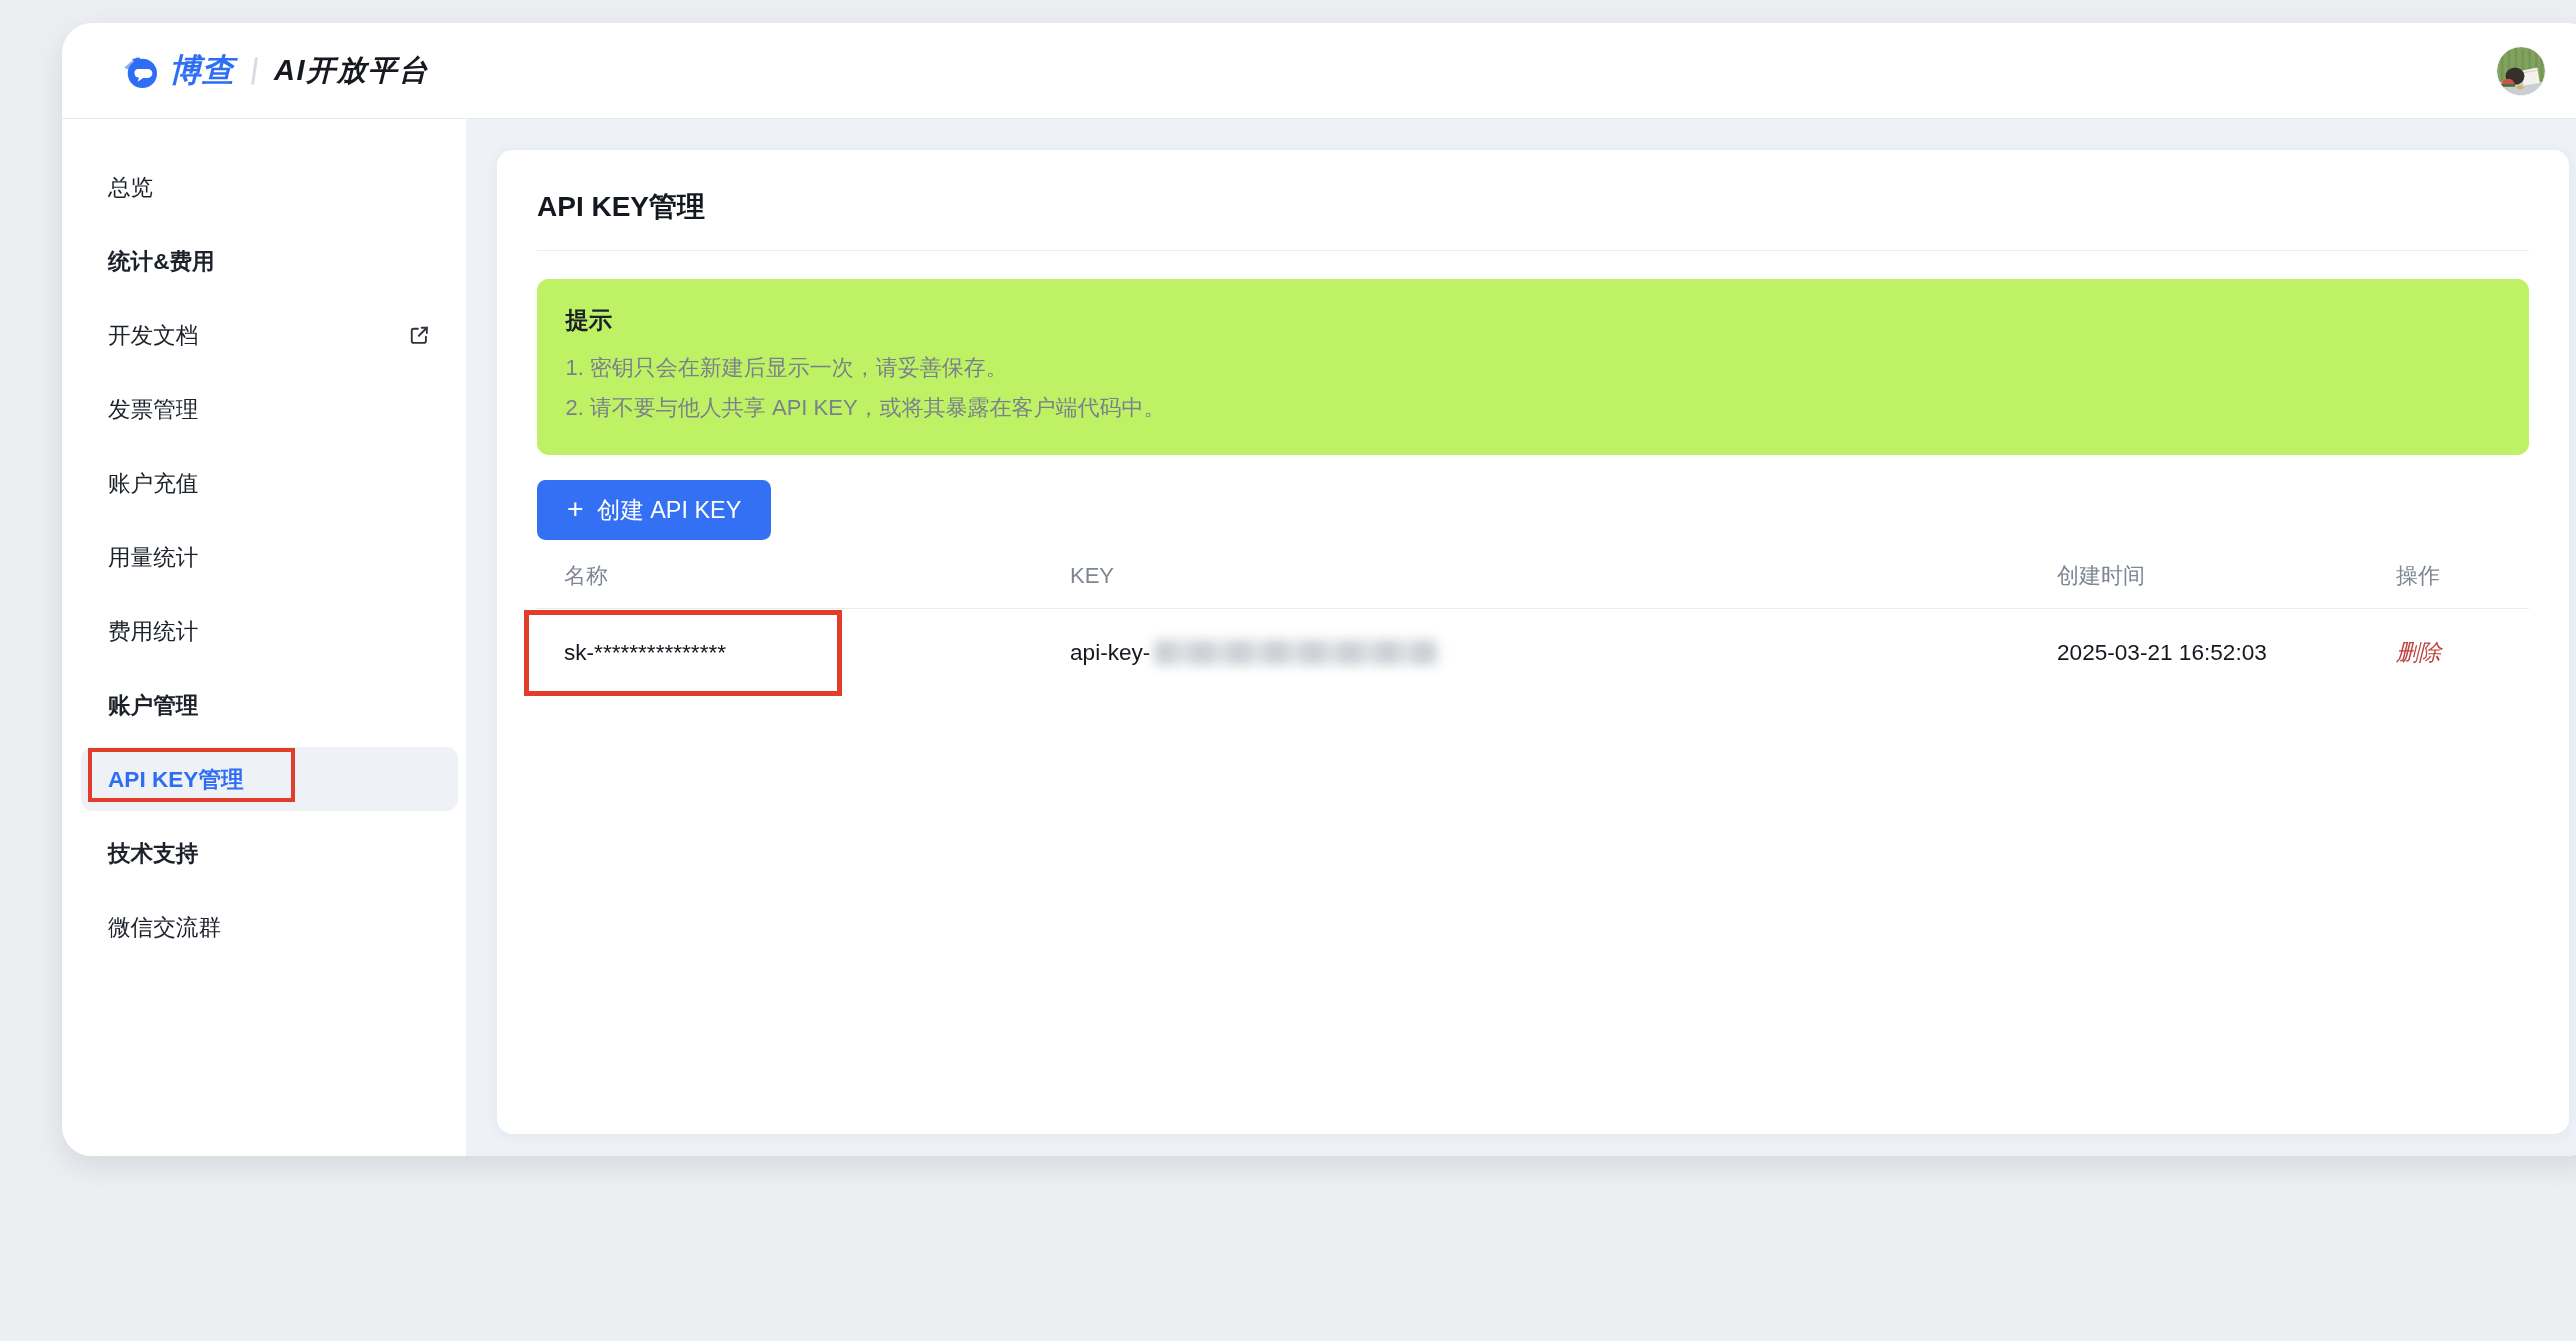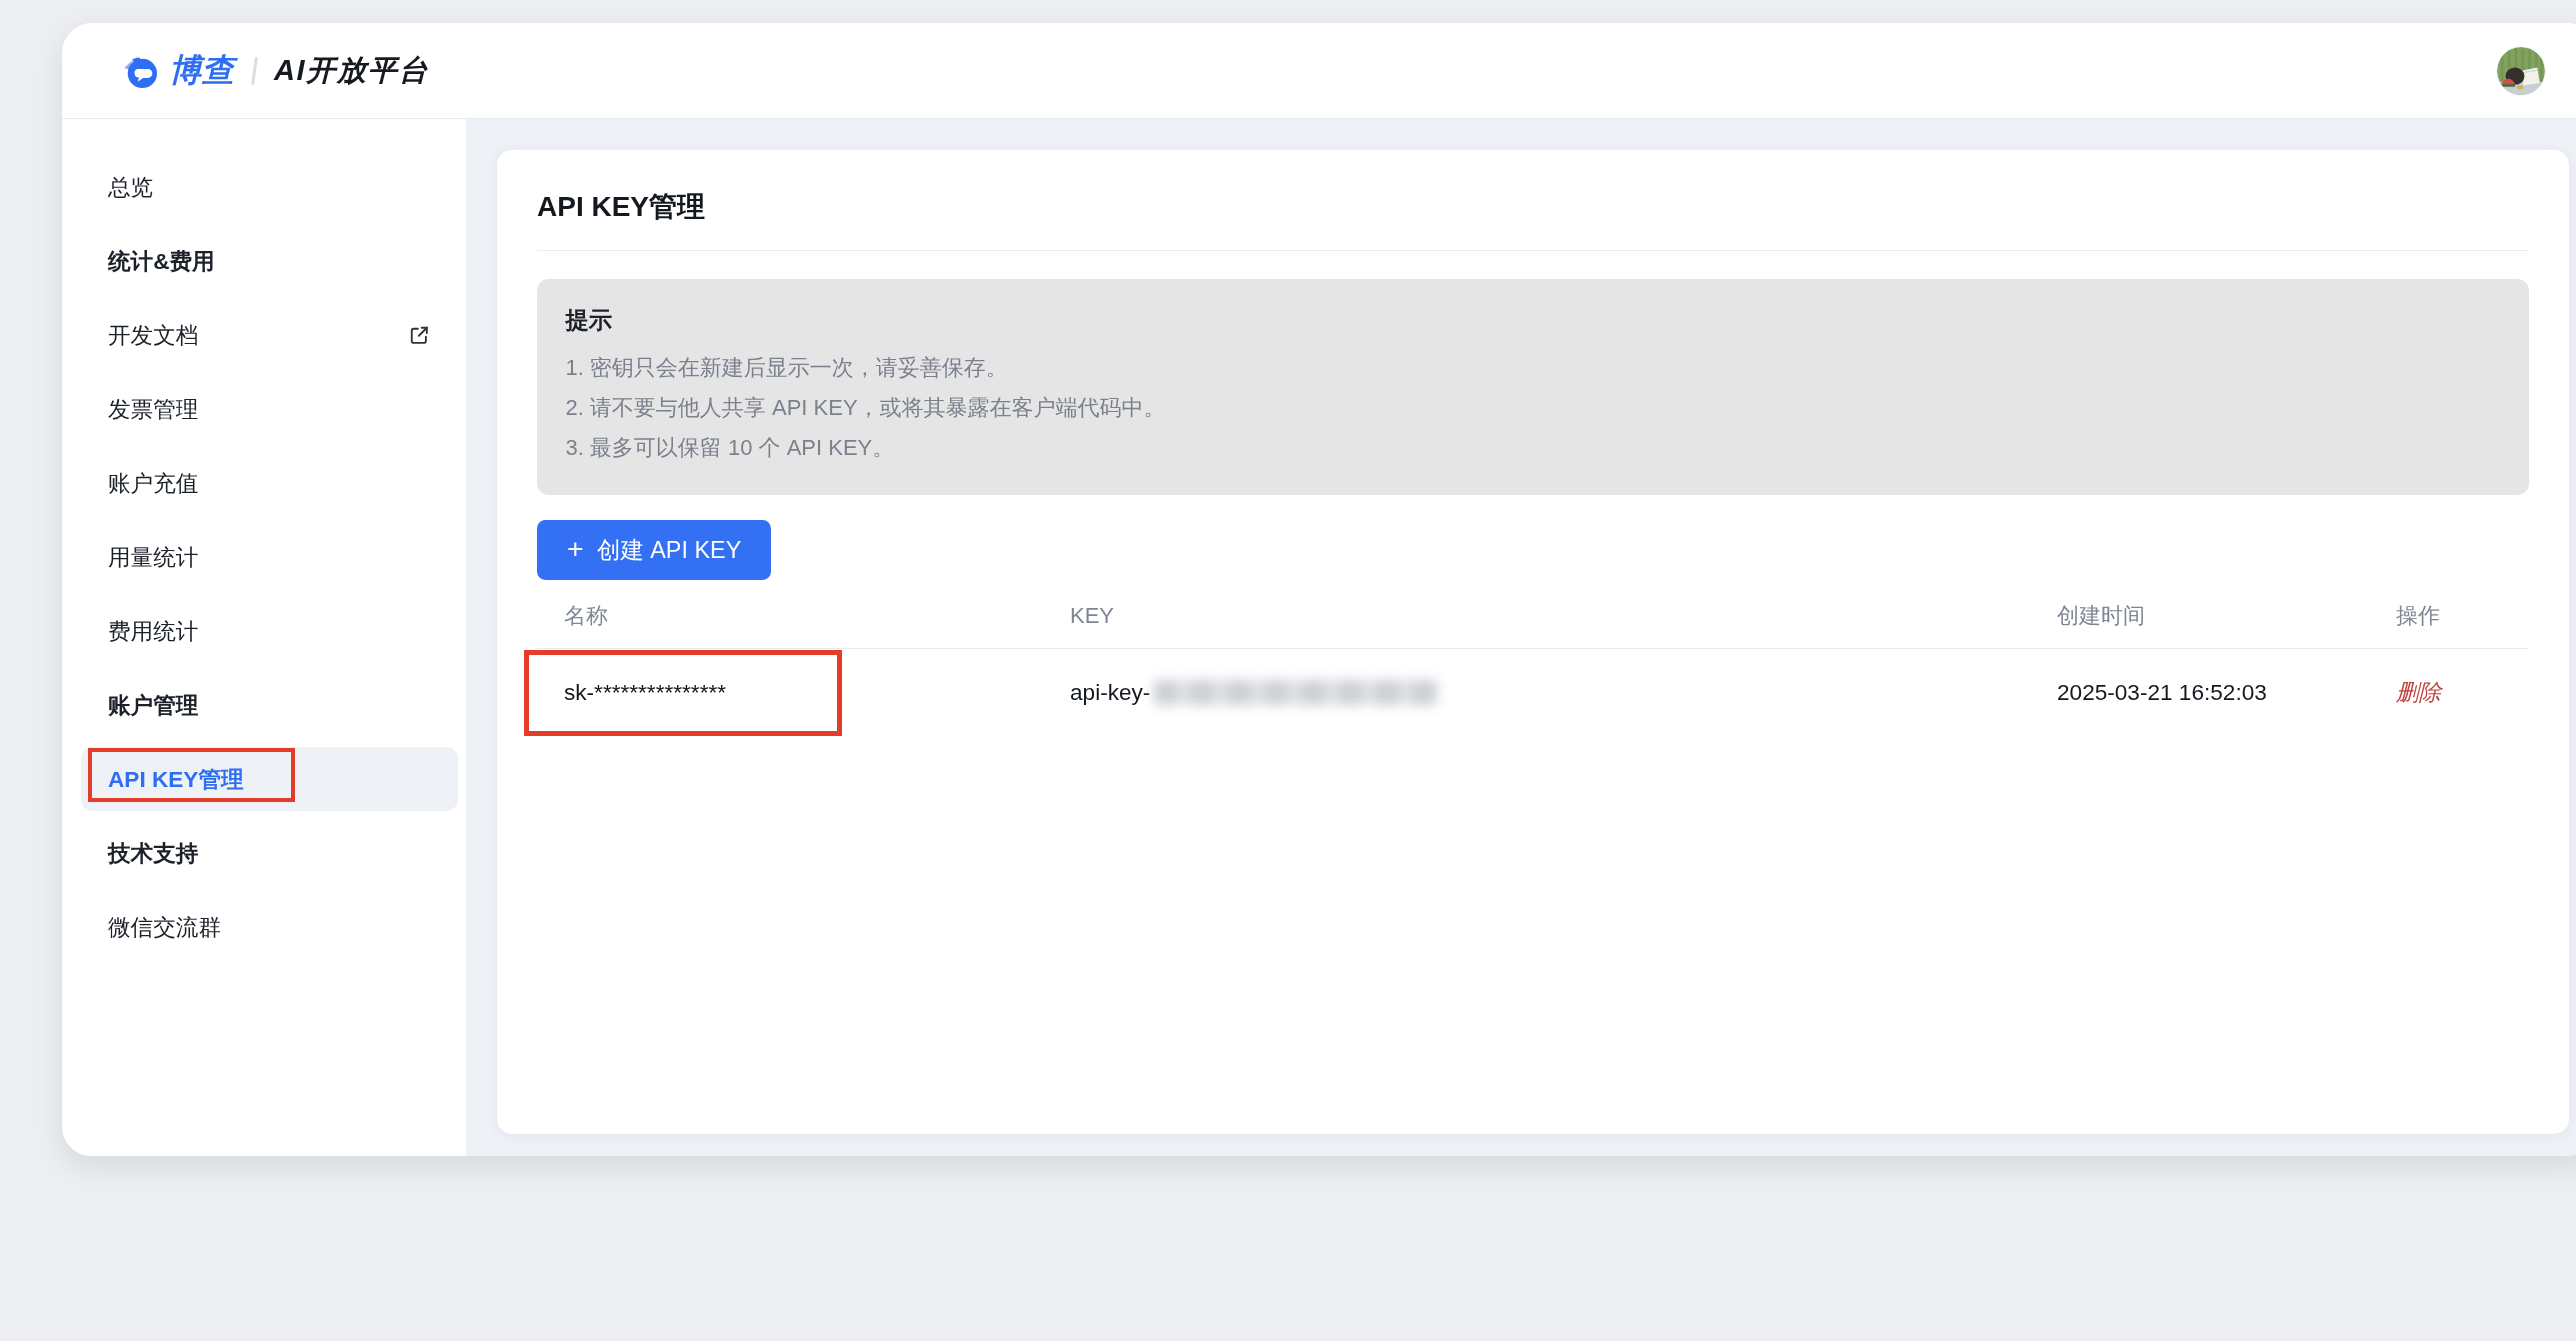--- a/index.html
+++ b/index.html
@@ -98,21 +98,21 @@
     background: #ffffff;
     border-radius: 15px;
     height: 100%;
     padding: 38px 40px;
     box-shadow: 0 1.7px 11.7px rgba(120,140,180,0.10);
   }
   .page-title { font-size: 28px; font-weight: bold; color: #14181f; }
   .title-divider { height: 0.8px; background: #ececef; margin: 23.4px 0 0; }
   .tip-box {
     margin-top: 28.4px;
-    background: #e5e5e5;
+    background: #bef264;
     border-radius: 11.7px;
     padding: 25px 28.4px 27px;
   }
   .tip-title { font-size: 23.4px; font-weight: bold; color: #1c2129; margin-bottom: 11.7px; }
   .tip-item { font-size: 22px; color: #7a818c; line-height: 40px; }
   .create-btn {
     margin-top: 25px;
     height: 60px;
     padding: 0 30px;
     background: #3370f4;
@@ -240,21 +240,20 @@
 
     <div class="content-wrap">
       <div class="content-panel">
         <h1 class="page-title">API KEY管理</h1>
         <div class="title-divider"></div>
 
         <div class="tip-box">
           <div class="tip-title">提示</div>
           <div class="tip-item">1. 密钥只会在新建后显示一次，请妥善保存。</div>
           <div class="tip-item">2. 请不要与他人共享 API KEY，或将其暴露在客户端代码中。</div>
-          <div class="tip-item">3. 最多可以保留 10 个 API KEY。</div>
         </div>
 
         <button class="create-btn">
           <span class="plus">+</span>
           <span>创建 API KEY</span>
         </button>
 
         <div class="grid-cols table-header">
           <div class="th">名称</div>
           <div class="th">KEY</div>

